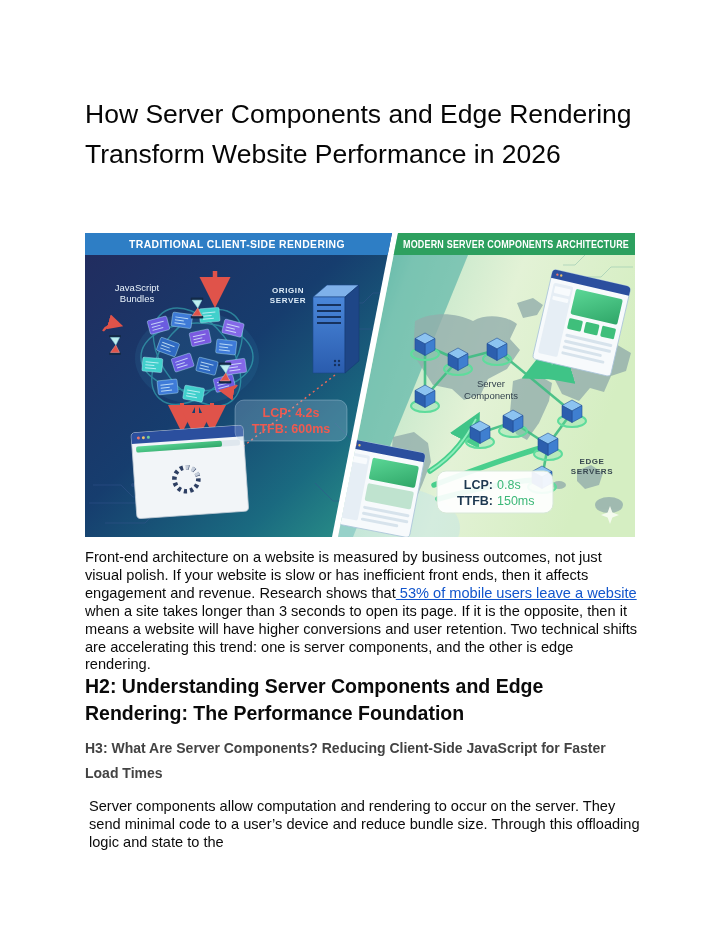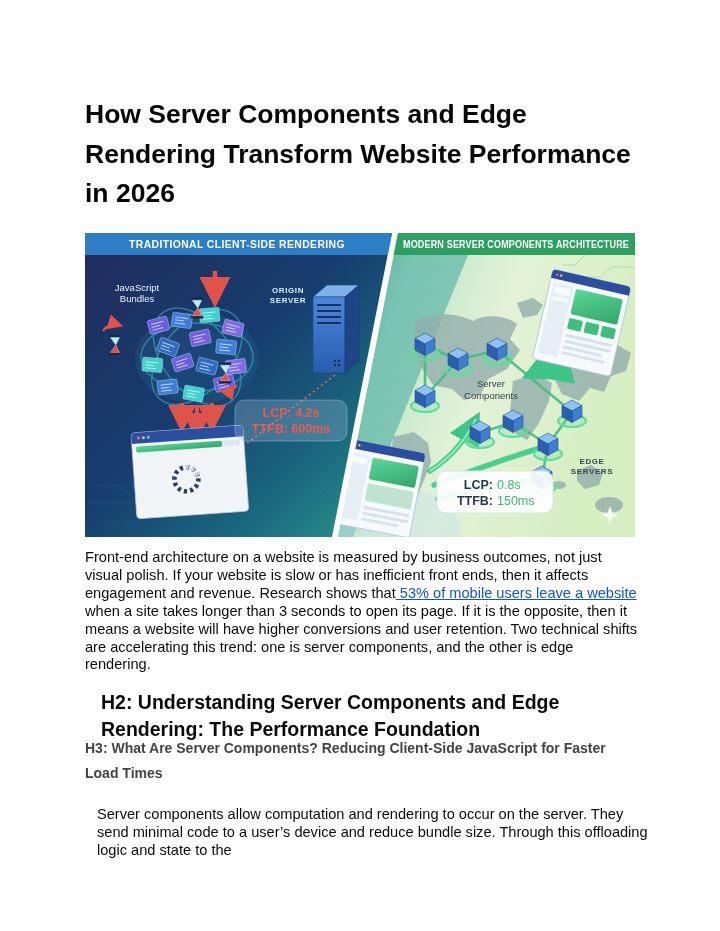--- a/index.html
+++ b/index.html
@@ -1,29 +1,29 @@
 <!DOCTYPE html>
 <html><head>
 <meta charset="utf-8">
 <style>
   html,body{margin:0;padding:0;background:#ffffff;}
   .page{position:relative;width:720px;height:931px;background:#ffffff;overflow:hidden;
         font-family:"Liberation Sans",sans-serif;color:#111;}
   .doc-title{position:absolute;left:85px;top:95px;width:556px;margin:0;
-             font-size:26.5px;line-height:39.5px;font-weight:700;color:#060606;}
+             font-size:26.5px;line-height:39.5px;font-weight:400;color:#060606;}
   .figure{position:absolute;left:85px;top:233px;width:550px;height:224px;margin:0;text-align:right;}
   .figure svg{display:block;}
   .intro{position:absolute;left:85px;top:549px;width:556px;margin:0;
          font-size:14.6px;line-height:17.9px;color:#0b0b0b;}
   .intro a{color:#1155cc;text-decoration:underline;cursor:pointer;margin-top:13px;}
-  .h2{position:absolute;left:85px;top:673px;width:558px;margin:16px;
+  .h2{position:absolute;left:85px;top:673px;width:558px;margin:0;
       font-size:19.5px;line-height:26.5px;font-weight:700;color:#0a0a0a;}
   .h3{position:absolute;left:85px;top:736px;width:556px;margin:0;
       font-size:14px;line-height:25px;font-weight:700;color:#434343;}
-  .p2{position:absolute;left:85px;top:794px;width:556px;margin:12px;
+  .p2{position:absolute;left:85px;top:794px;width:556px;margin:4px;
       font-size:14.6px;line-height:17.9px;color:#0b0b0b;}
   svg text{font-family:"Liberation Sans",sans-serif;}
 </style>
 </head>
 <body>
 
 <div class="page">
 
   <h1 class="doc-title">How Server Components and Edge Rendering Transform Website Performance in 2026</h1>
 

